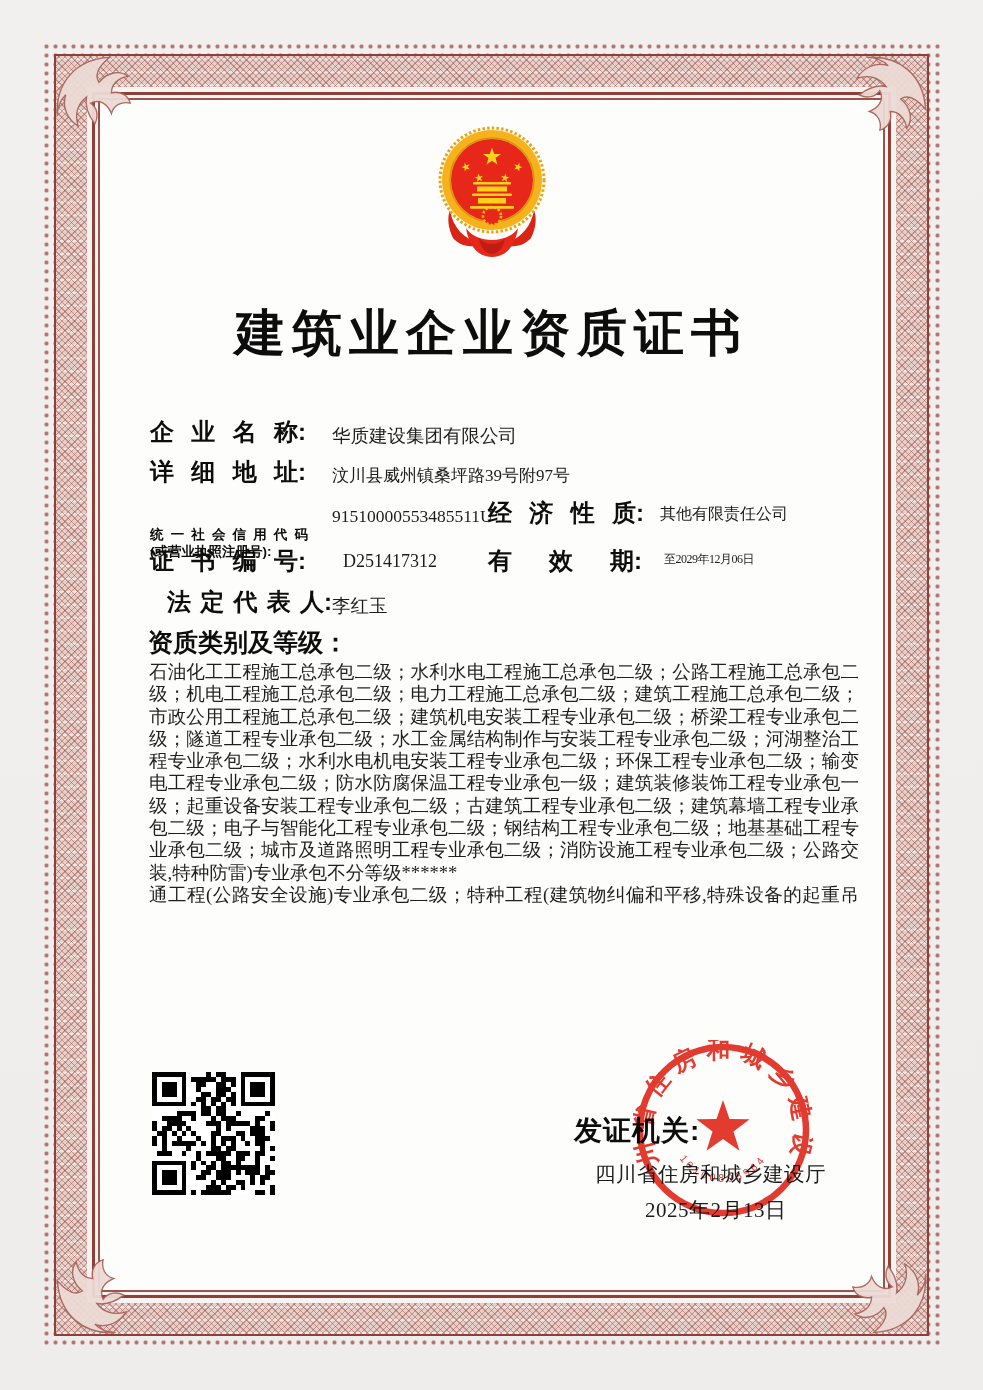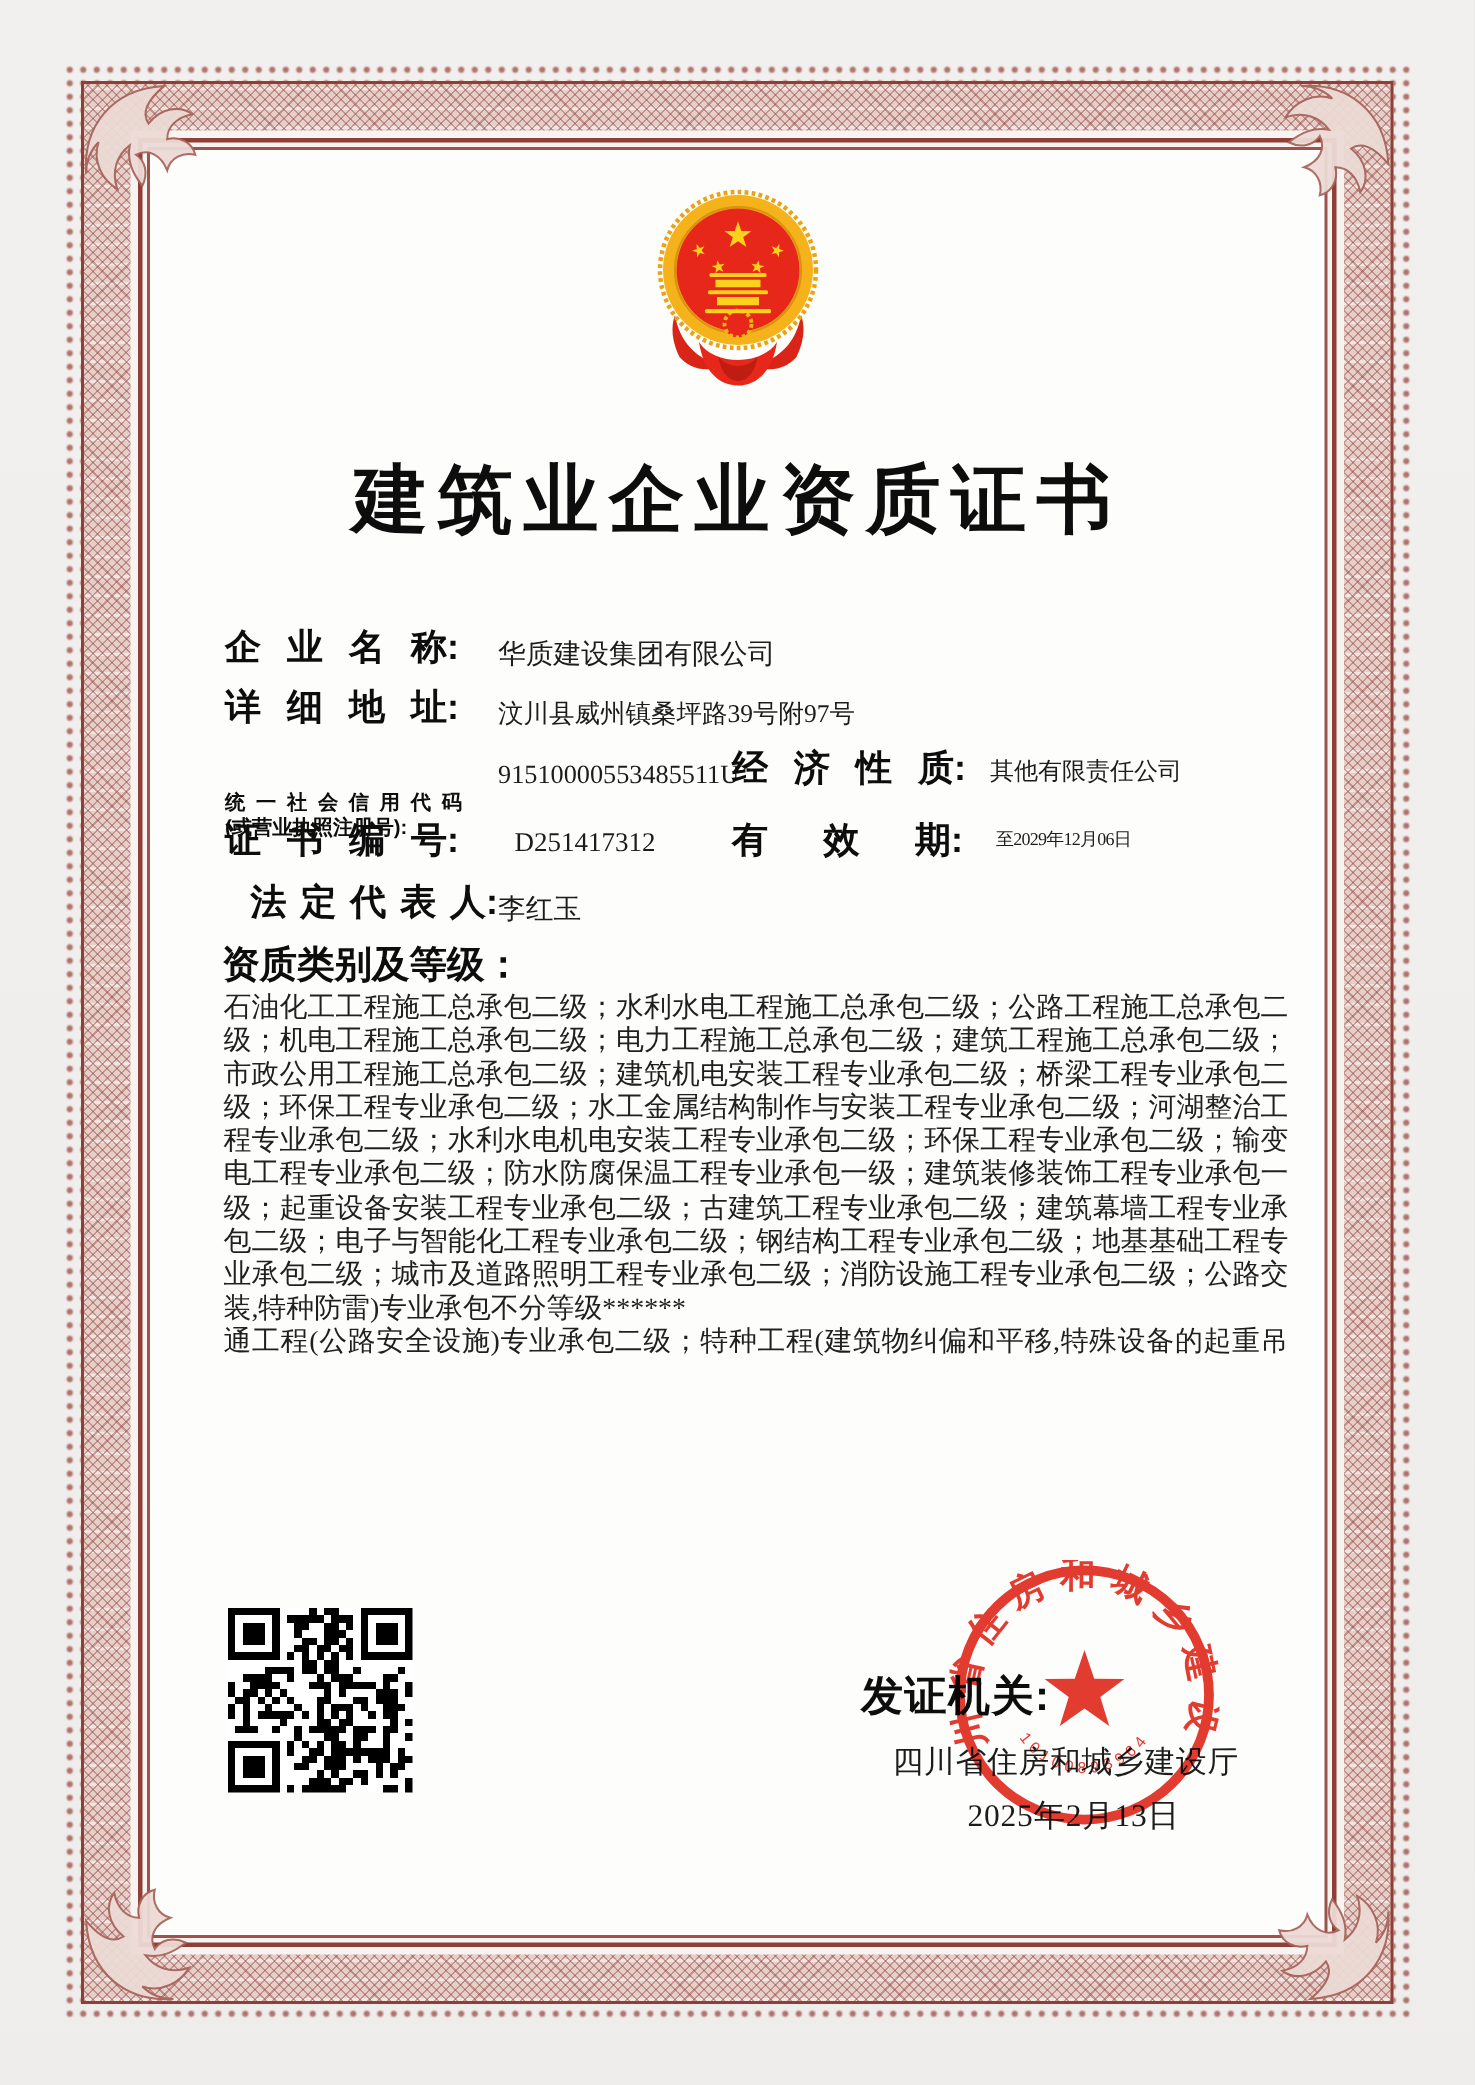--- a/index.html
+++ b/index.html
@@ -148,21 +148,21 @@
     <div class="lbl" style="left:150px;top:586px;">
       <span class="just w5">法定代表人</span><span class="cln">:</span>
     </div>
     <div class="val" style="left:332px;top:593px;font-size:18.5px;">李红玉</div>
 
     <div class="heading">资质类别及等级：</div>
     <div class="qualblock">
         <div class="qline">石油化工工程施工总承包二级；水利水电工程施工总承包二级；公路工程施工总承包二</div>
         <div class="qline">级；机电工程施工总承包二级；电力工程施工总承包二级；建筑工程施工总承包二级；</div>
         <div class="qline">市政公用工程施工总承包二级；建筑机电安装工程专业承包二级；桥梁工程专业承包二</div>
-        <div class="qline">级；环保工程专业承包二级；水工金属结构制作与安装工程专业承包二级；河湖整治工</div>
+        <div class="qline">级；隧道工程专业承包二级；水工金属结构制作与安装工程专业承包二级；河湖整治工</div>
         <div class="qline">程专业承包二级；水利水电机电安装工程专业承包二级；环保工程专业承包二级；输变</div>
         <div class="qline">电工程专业承包二级；防水防腐保温工程专业承包一级；建筑装修装饰工程专业承包一</div>
         <div class="qline">级；起重设备安装工程专业承包二级；古建筑工程专业承包二级；建筑幕墙工程专业承</div>
         <div class="qline">包二级；电子与智能化工程专业承包二级；钢结构工程专业承包二级；地基基础工程专</div>
         <div class="qline">业承包二级；城市及道路照明工程专业承包二级；消防设施工程专业承包二级；公路交</div>
         <div class="qline last">装,特种防雷)专业承包不分等级******</div>
         <div class="qline">通工程(公路安全设施)专业承包二级；特种工程(建筑物纠偏和平移,特殊设备的起重吊</div>
       </div>
 
     <div class="qr"><svg width="123" height="123" viewBox="0 0 25 25" shape-rendering="crispEdges">

